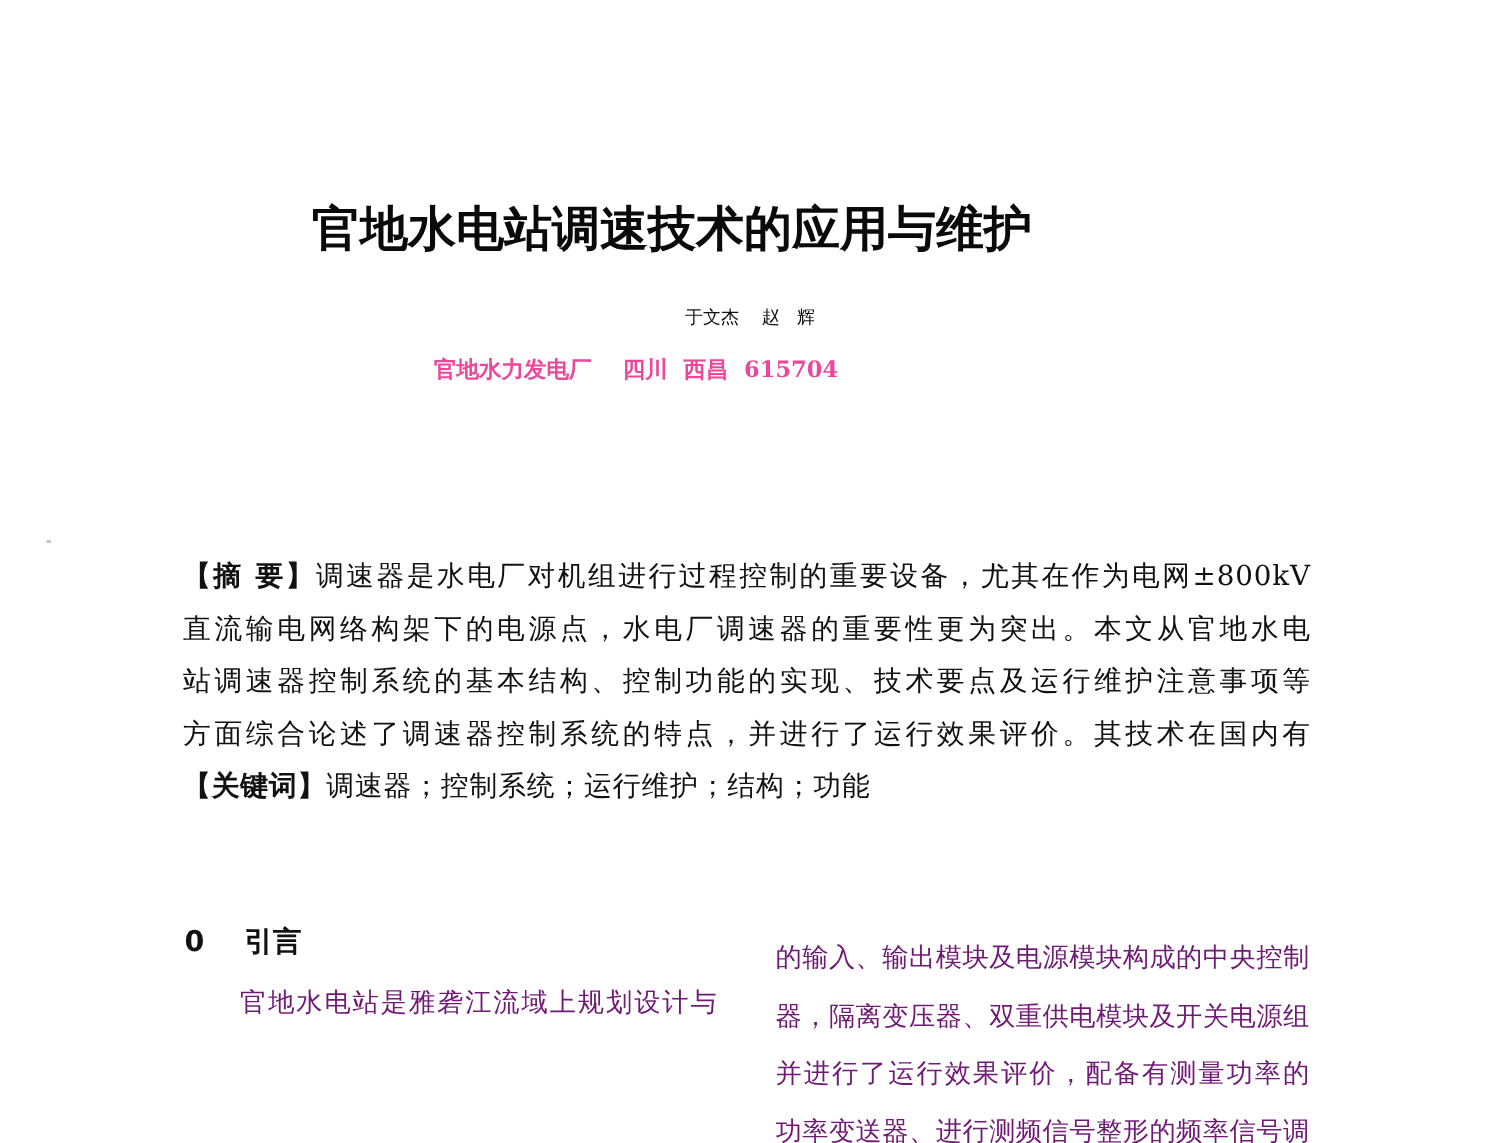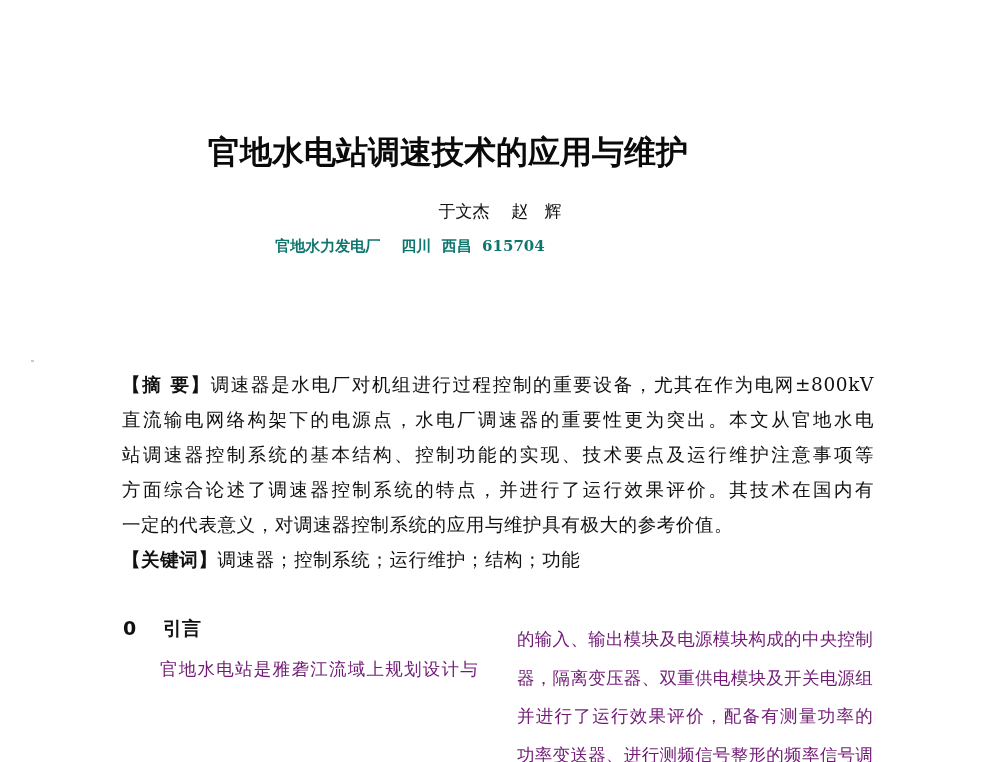--- a/index.html
+++ b/index.html
@@ -34,36 +34,37 @@
       letter-spacing: 0px;
       line-height: 44px;
       color: #0a0a0a;
     }
     .authors {
       position: absolute;
       left: 0;
       top: 198px;
       width: 1000px;
       text-align: center;
-      font-size: 17px;
+      font-size: 12px;
       line-height: 26px;
       color: #111;
       white-space: pre;
     }
     .affiliation {
       position: absolute;
       left: 0;
       top: 235px;
       width: 820px;
       text-align: center;
       font-size: 15px;
       font-weight: bold;
       line-height: 22px;
-      color: #0f766e;
+      color: #ec4899;
       white-space: pre;
+      padding-left: 14px;
     }
     .abstract {
       position: absolute;
       left: 122px;
       top: 370px;
       width: 752px;
     }
     .abs-line {
       height: 35px;
       line-height: 30px;
@@ -148,21 +149,20 @@
 
   <div class="authors">于文杰    赵   辉</div>
 
   <div class="affiliation">官地水力发电厂    四川  西昌  615704</div>
 
   <div class="abstract">
     <div class="abs-line"><span class="abs-label">【摘   要】</span><span>调速器是水电厂对机组进行过程控制的重要设备，尤其在作为电网±800kV</span></div>
     <div class="abs-line">直流输电网络构架下的电源点，水电厂调速器的重要性更为突出。本文从官地水电</div>
     <div class="abs-line">站调速器控制系统的基本结构、控制功能的实现、技术要点及运行维护注意事项等</div>
     <div class="abs-line">方面综合论述了调速器控制系统的特点，并进行了运行效果评价。其技术在国内有</div>
-    <div class="abs-line last">一定的代表意义，对调速器控制系统的应用与维护具有极大的参考价值。</div>
     <div class="keywords"><span class="kw-label">【关键词】</span><span>调速器；控制系统；运行维护；结构；功能</span></div>
   </div>
 
   <div class="col-left">
     <div class="section-heading"><span class="section-num">0</span><span>引言</span></div>
     <div class="body-line indent">官地水电站是雅砻江流域上规划设计与</div>
   </div>
 
   <div class="col-right">
     <div class="body-line">的输入、输出模块及电源模块构成的中央控制</div>

